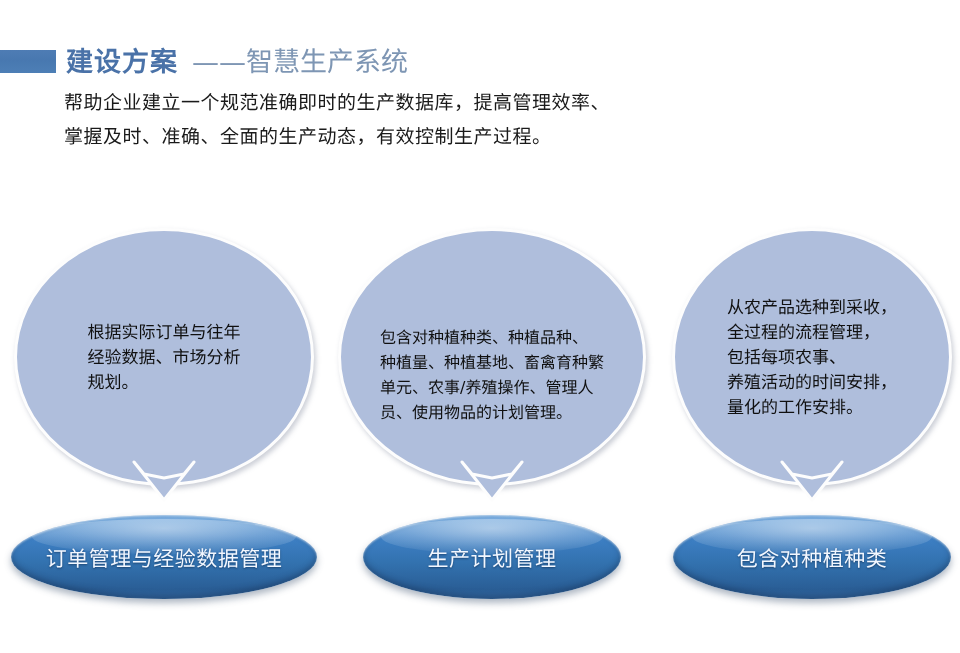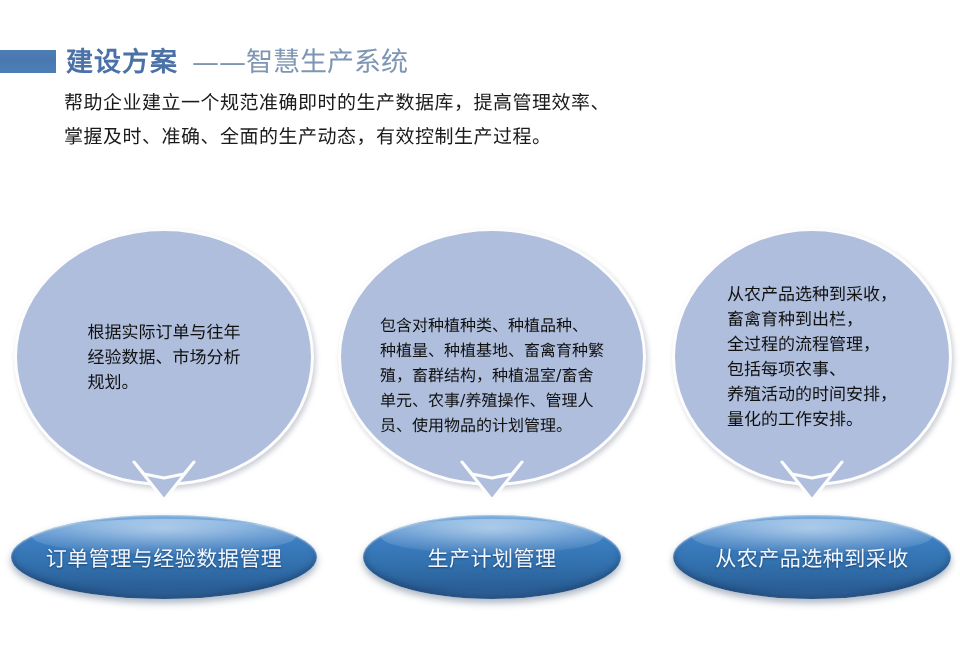--- a/index.html
+++ b/index.html
@@ -230,21 +230,20 @@
         </div>
       </div>
     </div>
 
     <div class="col col-1">
       <div class="bubble-wrap">
         <div class="bubble">
           <div class="bubble-text">
             <div>包含对种植种类、种植品种、</div>
             <div>种植量、种植基地、畜禽育种繁</div>
-            <div>殖，畜群结构，种植温室/畜舍</div>
             <div>单元、农事/养殖操作、管理人</div>
             <div>员、使用物品的计划管理。</div>
           </div>
         </div>
         <div class="bubble-tail">
           <svg width="64" height="42" viewBox="0 0 64 42" xmlns="http://www.w3.org/2000/svg">
             <path d="M2 2 L32 40 L62 2 L52 14 L32 18 L12 14 Z" fill="#afbedc" stroke="#fdfdfd" stroke-width="3" stroke-linejoin="round"></path>
           </svg>
         </div>
       </div>
@@ -253,34 +252,33 @@
           <span class="pill-label">生产计划管理</span>
         </div>
       </div>
     </div>
 
     <div class="col col-2">
       <div class="bubble-wrap">
         <div class="bubble">
           <div class="bubble-text">
             <div>从农产品选种到采收，</div>
-            <div>畜禽育种到出栏，</div>
             <div>全过程的流程管理，</div>
             <div>包括每项农事、</div>
             <div>养殖活动的时间安排，</div>
             <div>量化的工作安排。</div>
           </div>
         </div>
         <div class="bubble-tail">
           <svg width="64" height="42" viewBox="0 0 64 42" xmlns="http://www.w3.org/2000/svg">
             <path d="M2 2 L32 40 L62 2 L52 14 L32 18 L12 14 Z" fill="#afbedc" stroke="#fdfdfd" stroke-width="3" stroke-linejoin="round"></path>
           </svg>
         </div>
       </div>
       <div class="pill-wrap">
         <div class="pill">
-          <span class="pill-label">从农产品选种到采收</span>
+          <span class="pill-label">包含对种植种类</span>
         </div>
       </div>
     </div>
 
   </div>
 </div>
 
 </body></html>

